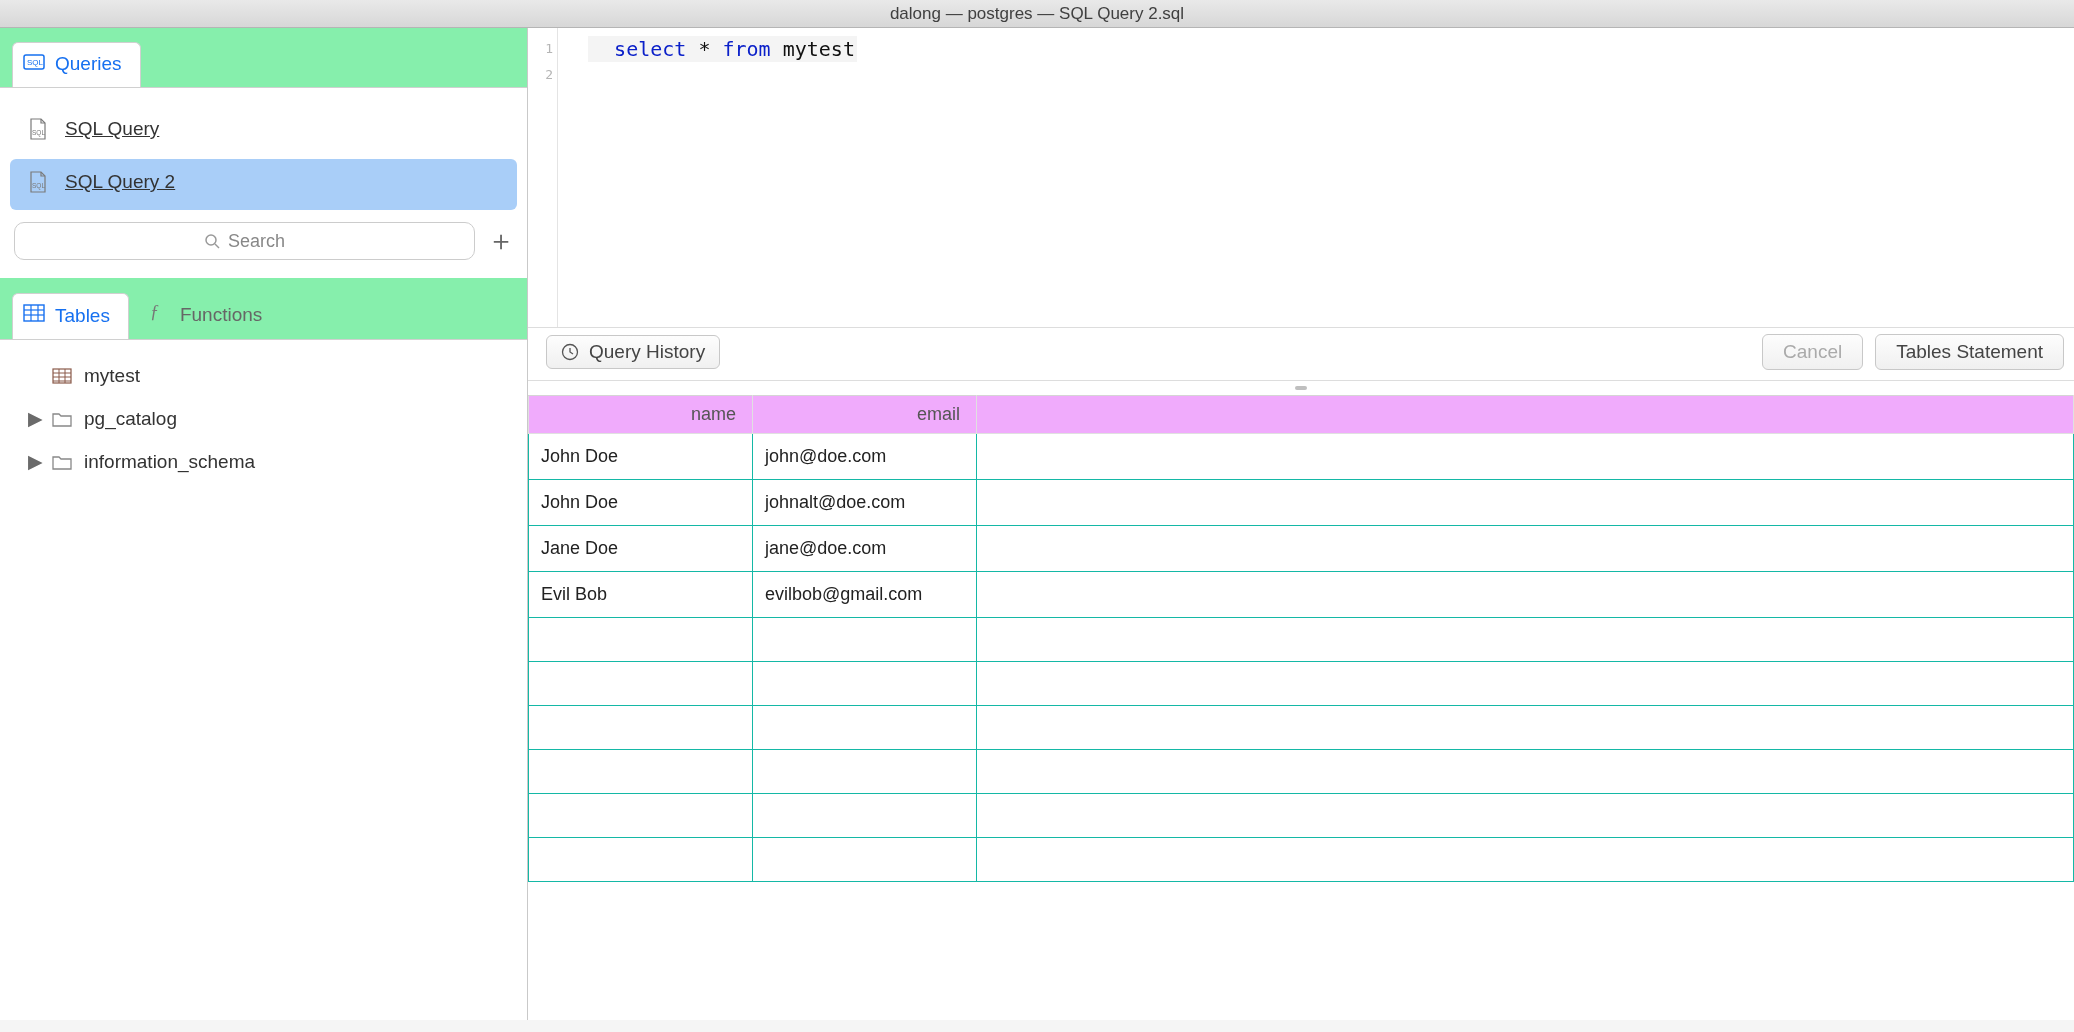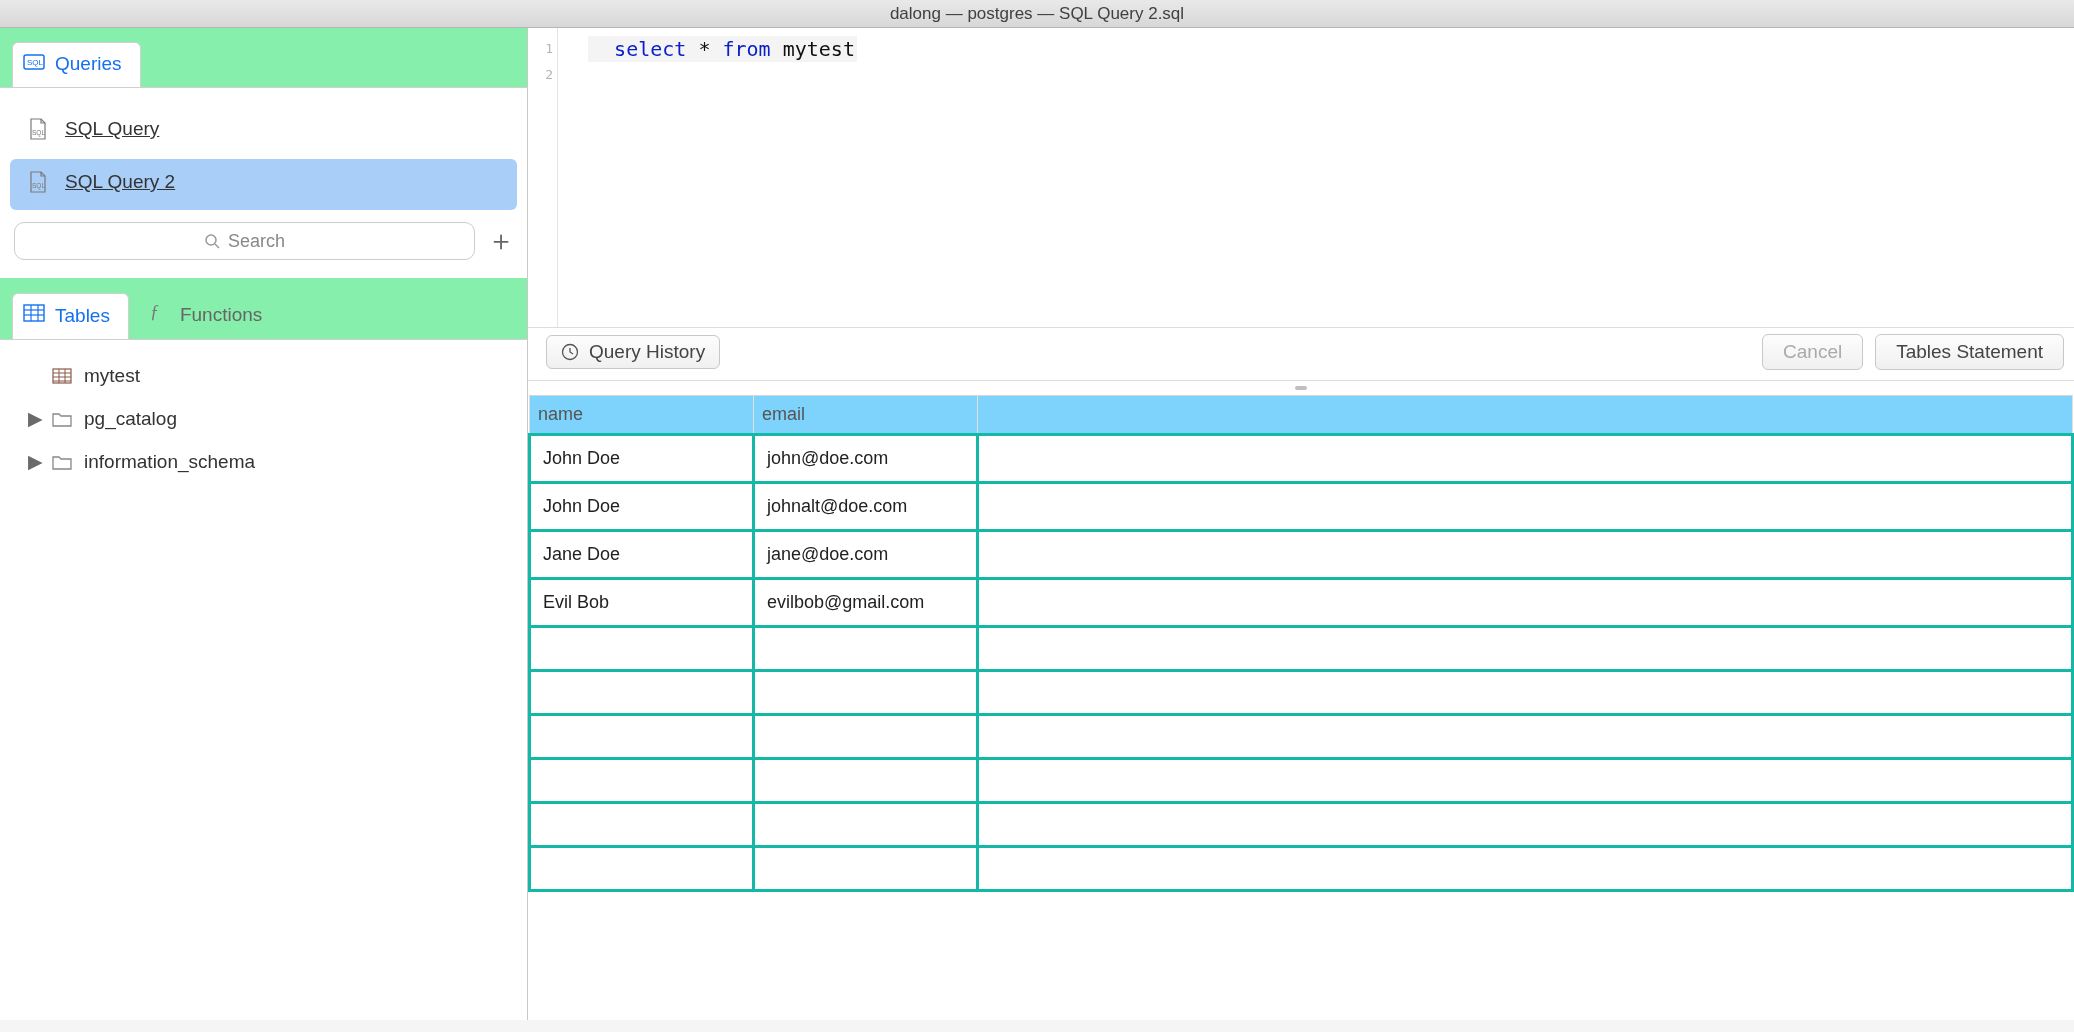--- a/index.html
+++ b/index.html
@@ -214,30 +214,30 @@
     .results {
       flex:1;
       overflow:auto;
     }
     table.result {
       width:100%;
       border-collapse:collapse;
       font-size:18px;
     }
     table.result th {
-      text-align:left;
+      text-align:right;
       font-weight:400;
       color:#555;
-      background:#7dd3fc;
+      background:#f0abfc;
       border:1px solid #e0e0e0;
       border-top:1px solid #d5d5d5;
-      padding:8px 8px;
+      padding:8px 16px;
     }
     table.result td {
-      border:3px solid #14b8a6;
+      border:1px solid #14b8a6;
       padding:12px 12px;
       color:#222;
     }
     table.result tr.empty td { height:44px; }
     .col-name { width:224px; }
     .col-email { width:224px; }
   </style>
 </head>
 <body>
 

